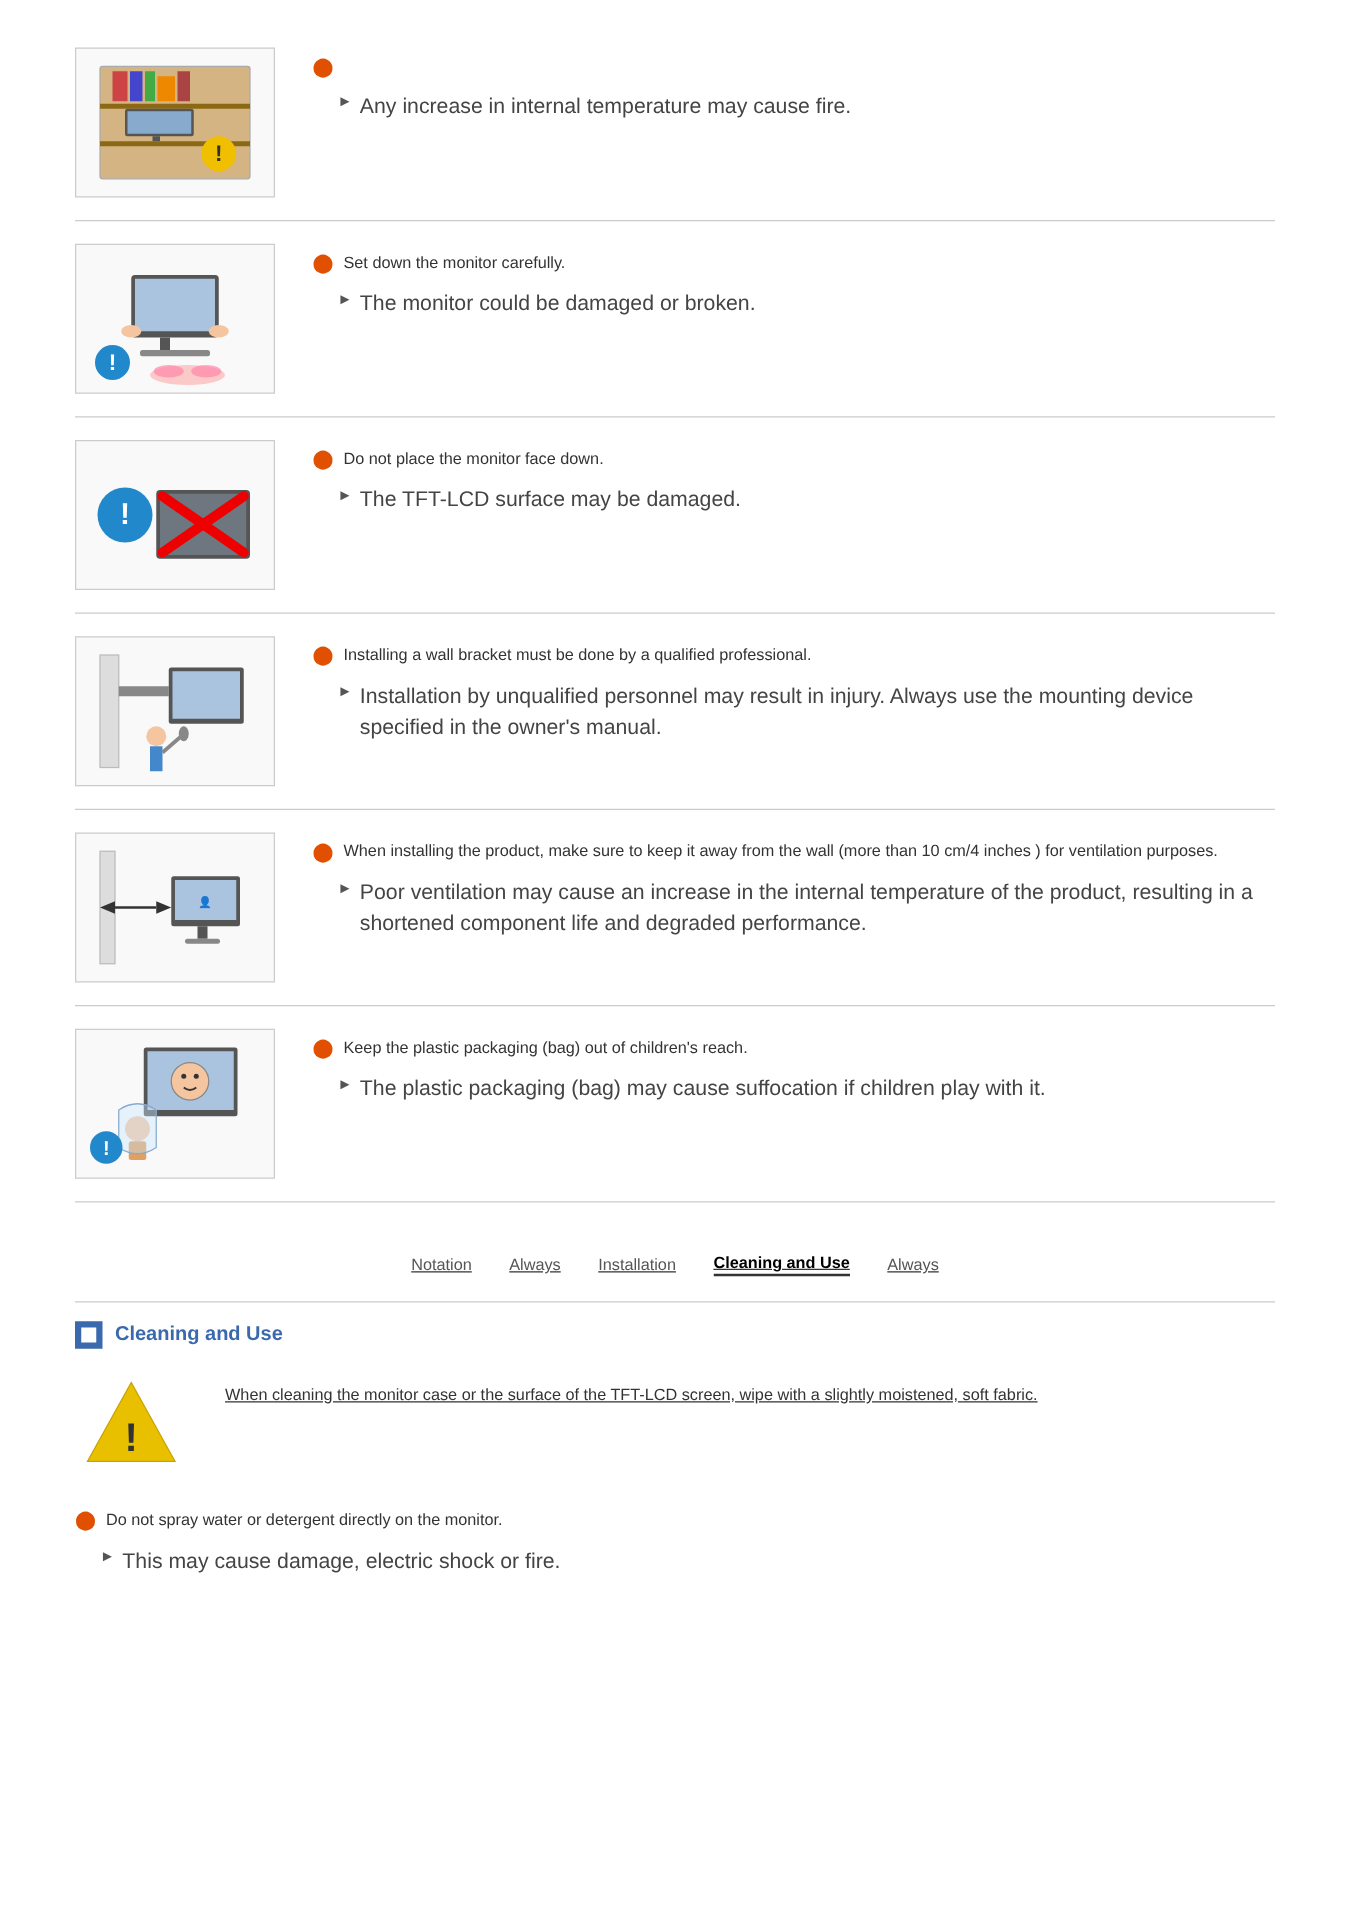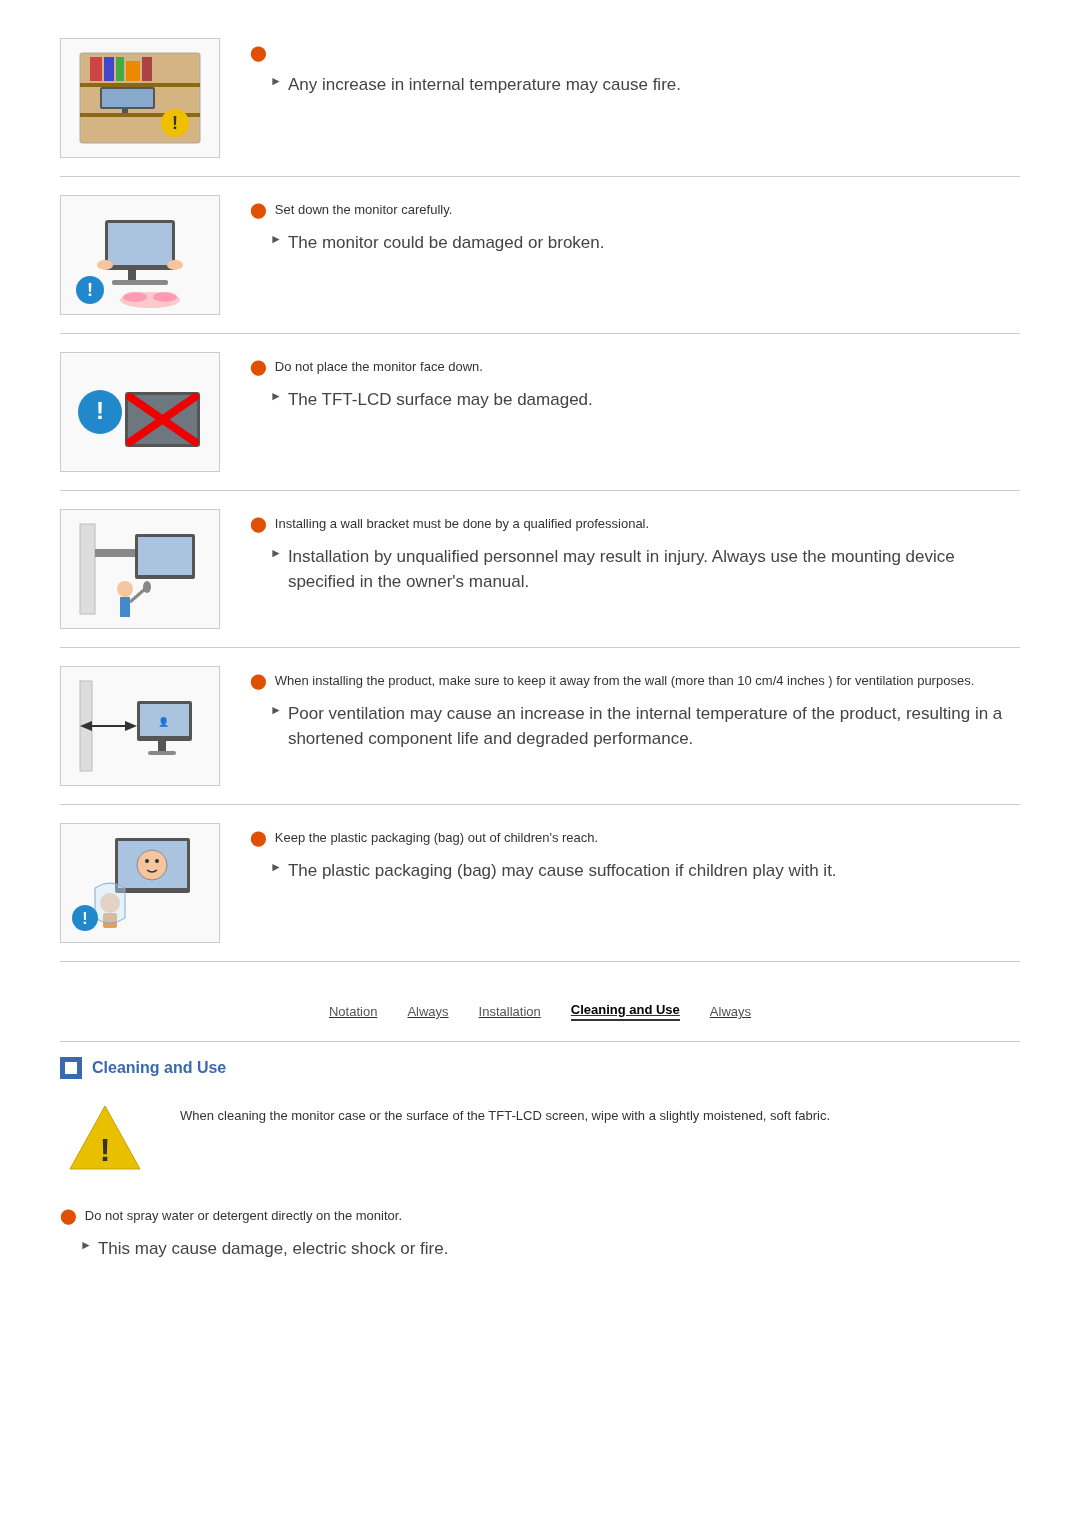--- a/index.html
+++ b/index.html
@@ -370,21 +370,21 @@
   </div>
 
   <div class="cleaning-intro-row">
     <div class="warning-icon-box">
       <svg width="80" height="75" viewBox="0 0 80 75" xmlns="http://www.w3.org/2000/svg">
         <polygon points="40,5 75,68 5,68" fill="#e8c000" stroke="#c8a000" stroke-width="1"></polygon>
         <text x="40" y="60" text-anchor="middle" font-size="32" font-weight="bold" fill="#333">!</text>
       </svg>
     </div>
     <div class="instruction-text">
-      <p style="line-height:1.6; font-size:13px;">When cleaning the monitor case or the surface of the TFT-LCD screen, wipe with a slightly moistened, soft fabric.</p>
+      <p style="line-height:1.6; font-size:13px;text-decoration:underline;">When cleaning the monitor case or the surface of the TFT-LCD screen, wipe with a slightly moistened, soft fabric.</p>
     </div>
   </div>
 
   <div style="padding: 10px 0 10px 0;">
     <div class="main-point">
       <span class="bullet-orange">⬤</span>
       <span class="main-point-text">Do not spray water or detergent directly on the monitor.</span>
     </div>
     <div class="sub-point">
       <span class="sub-bullet">►</span>

